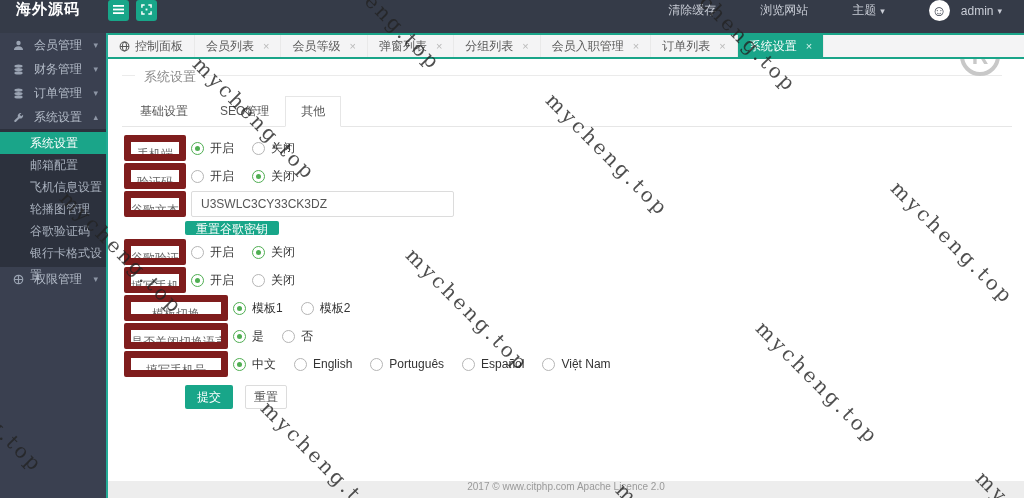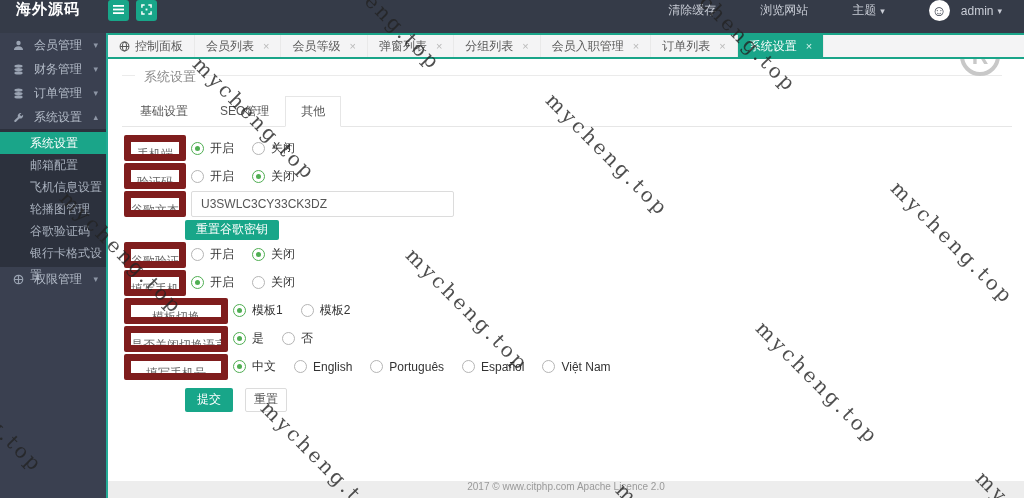--- a/index.html
+++ b/index.html
@@ -76,21 +76,21 @@
     color:#333; cursor:pointer; }
   .rcirc { width:13px; height:13px; border:1px solid #b5b5b5; border-radius:50%;
     margin-right:6px; position:relative; background:#fff; flex:none; }
   .ropt.checked .rcirc { border-color:#4fae52; }
   .ropt.checked .rcirc::after { content:""; position:absolute; left:3px; top:3px; right:3px;
     bottom:3px; background:#4fae52; border-radius:50%; }
   .gtext { width:263px; height:26px; border:1px solid #dcdcdc; font-size:12px; color:#555;
     padding:0 9px; border-radius:2px; outline:none;
     font-family:"Liberation Sans","DejaVu Sans",sans-serif; }
   .btn-teal { background:#18a689; color:#fff; border:none; font-size:12px; padding:0 11px;
-    height:20px; border-radius:2px; cursor:pointer; }
+    height:14px; border-radius:2px; cursor:pointer; }
   .row-btn { margin:0 0 2px 61px; }
   .actions { margin-top:8px; margin-left:61px; display:flex; gap:12px; }
   .btn-submit { background:#18a689; color:#fff; border:none; font-size:12px;
     padding:0 12px; height:24px; border-radius:2px; cursor:pointer; }
   .btn-plain { background:#fff; border:1px solid #dcdcdc; color:#555; font-size:12px;
     padding:0 8px; height:24px; border-radius:2px; cursor:pointer; }
 
   
   .footer { position:absolute; left:108px; right:0; bottom:0; height:17px; background:#ededed;
     color:#9a9a9a; font-size:10px; display:flex; align-items:flex-start; justify-content:center; }

